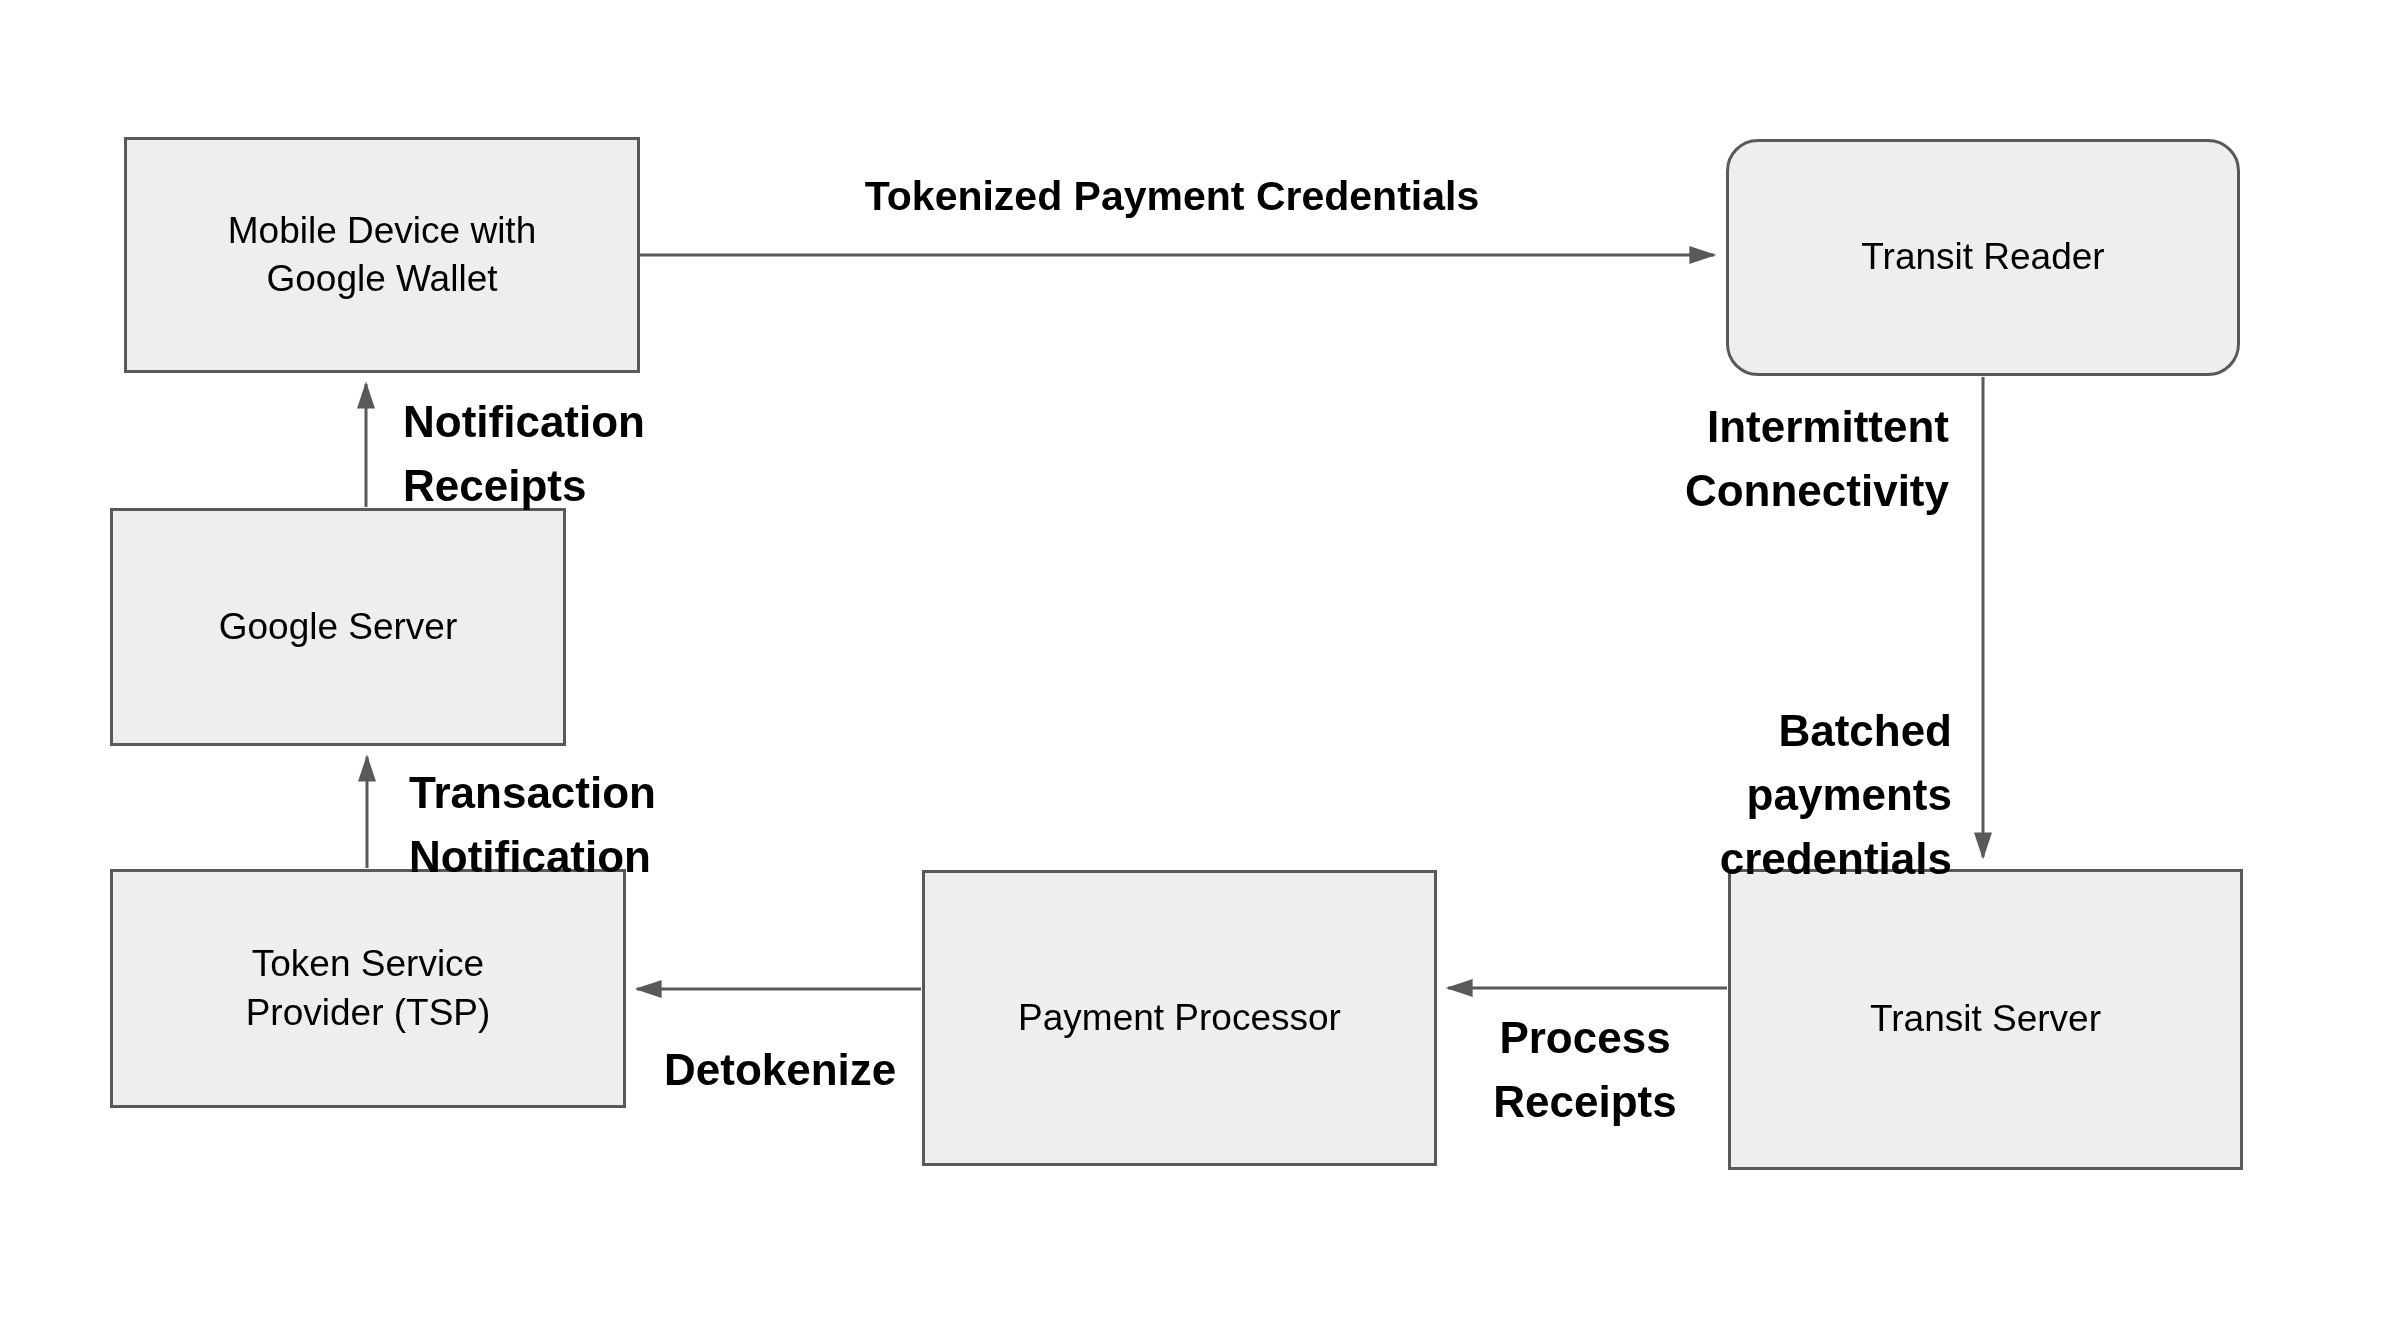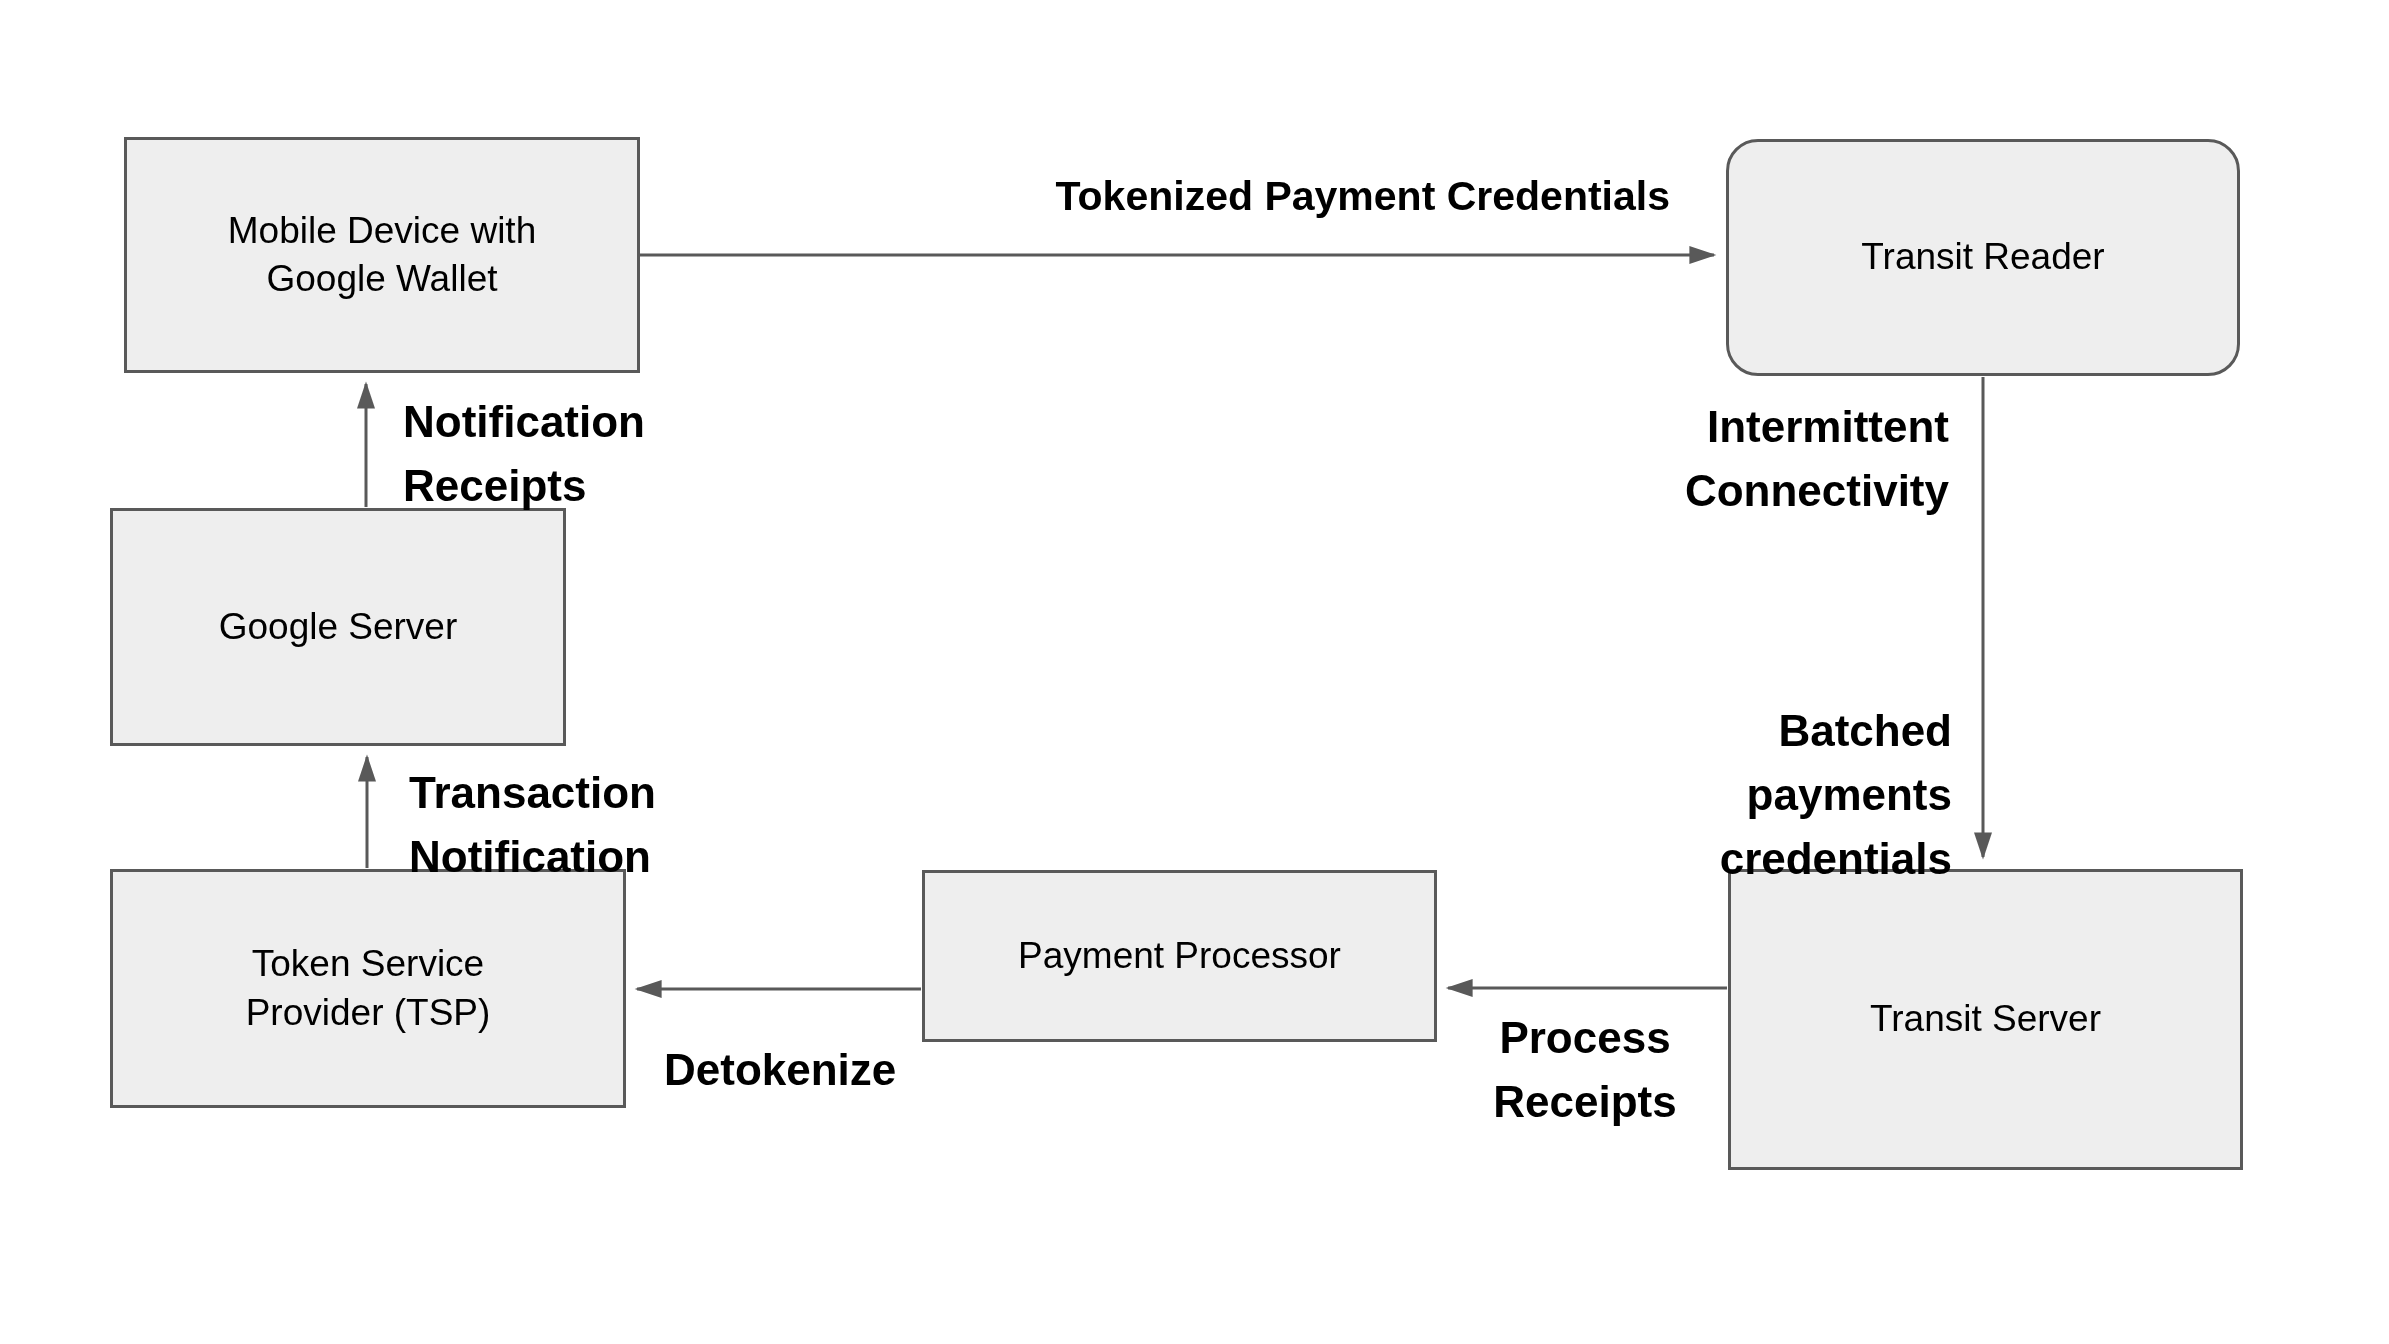--- a/index.html
+++ b/index.html
@@ -51,25 +51,25 @@
   .title-label {
     font-size: 41px;
     line-height: 1.2;
   }
 
   
   #node-mobile-device   { left: 124px;  top: 137px; width: 516px; height: 236px; }
   #node-transit-reader  { left: 1726px; top: 139px; width: 514px; height: 237px; border-radius: 32px; }
   #node-google-server   { left: 110px;  top: 508px; width: 456px; height: 238px; }
   #node-tsp             { left: 110px;  top: 869px; width: 516px; height: 239px; }
-  #node-payment-processor { left: 922px; top: 870px; width: 515px; height: 172px; }
+  #node-payment-processor { left: 922px; top: 870px; width: 515px; height: 296px; }
   #node-transit-server  { left: 1728px; top: 869px; width: 515px; height: 301px; }
 
   
-  #label-tokenized      { left: 720px;  top: 172px;  width: 950px; text-align: right; }
+  #label-tokenized      { left: 697px;  top: 172px;  width: 950px; }
   #label-notification-receipts { left: 403px; top: 390px; }
   #label-transaction-notification { left: 409px; top: 761px; }
   #label-intermittent   { left: 1549px; top: 395px;  width: 400px; }
   #label-batched        { left: 1552px; top: 699px;  width: 400px; }
   #label-process-payments { left: 1385px; top: 1006px; width: 400px; }
   #label-detokenize     { left: 664px;  top: 1038px; }
 </style>
 </head>
 <body>
 

